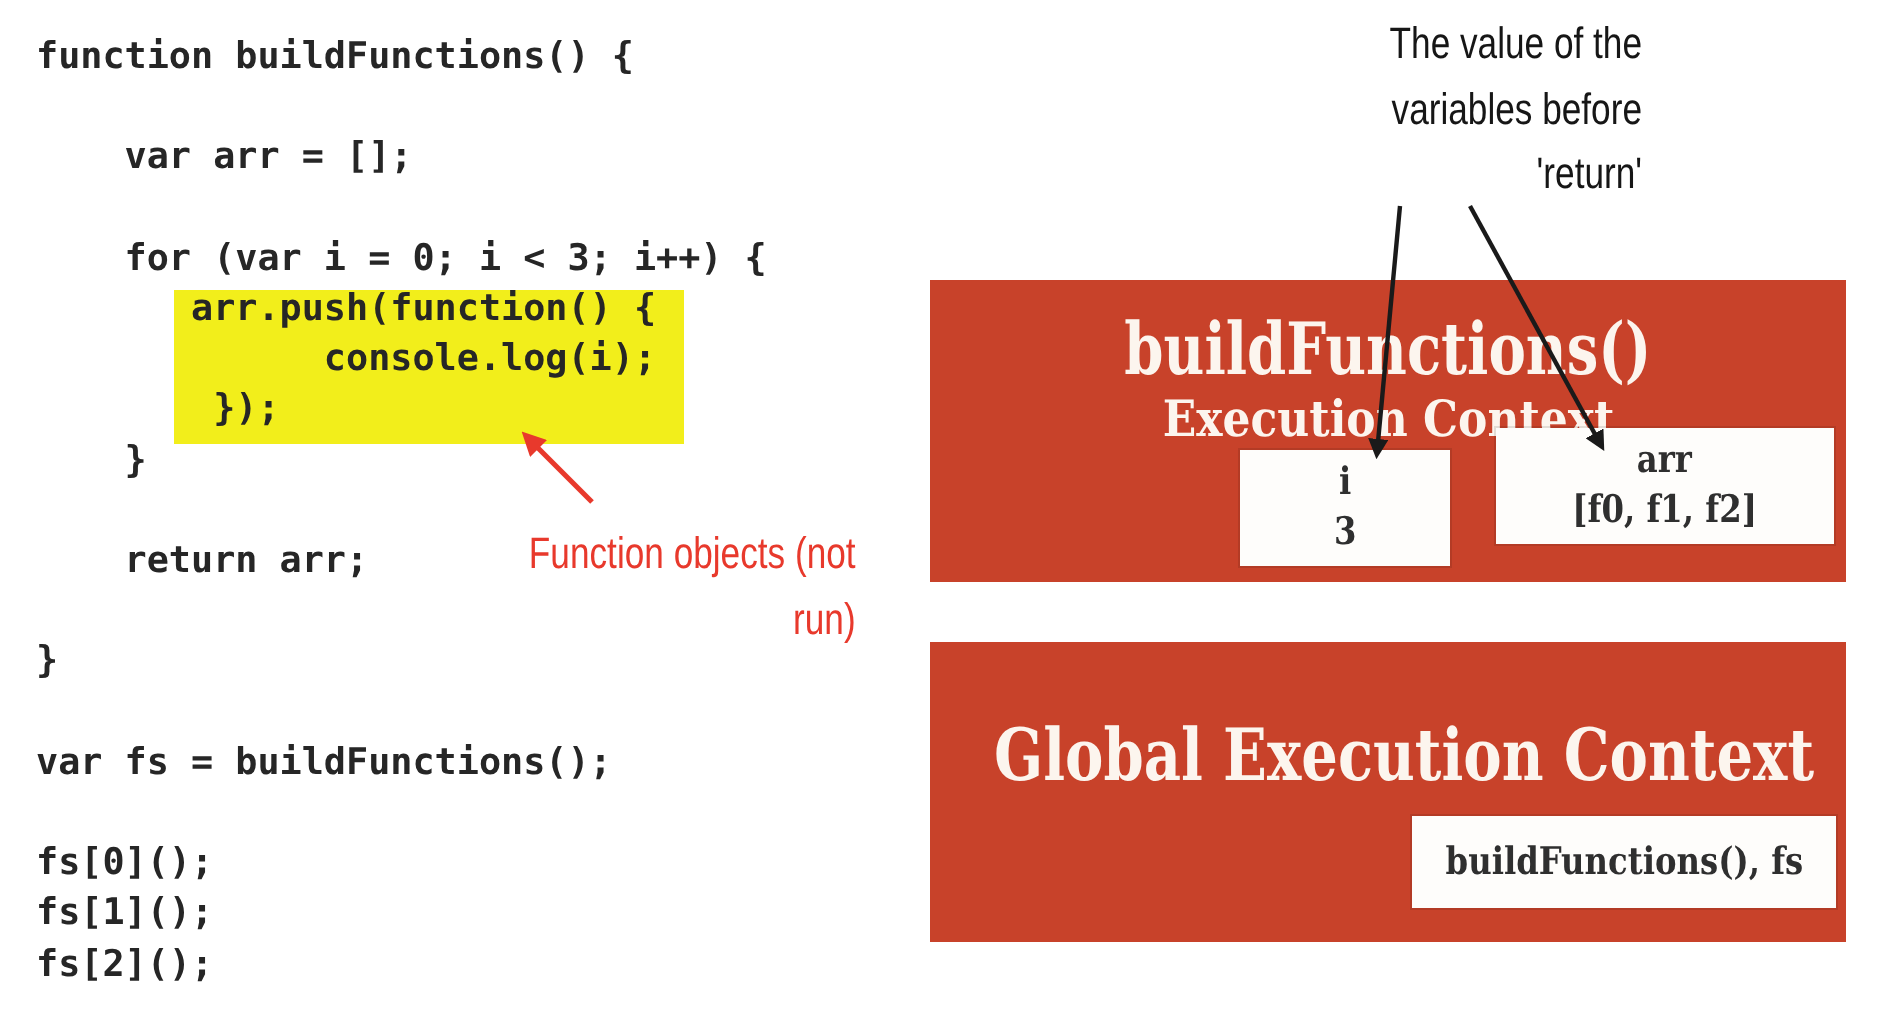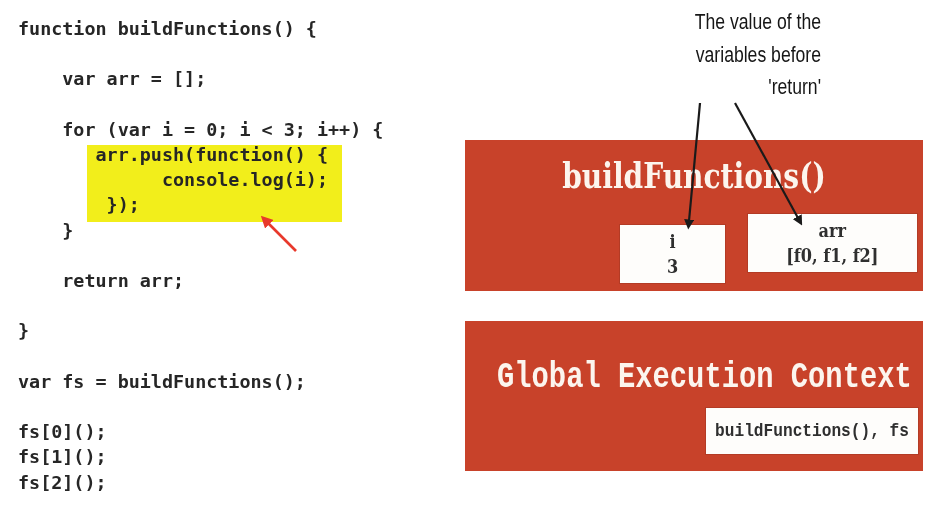--- a/index.html
+++ b/index.html
@@ -53,21 +53,21 @@
   .black-line{stroke:var(--arrow-black);stroke-width:2.2;}
   .red-line{stroke:var(--annotation-red);stroke-width:2.6;}
   .head-black{fill:var(--arrow-black);}
   .head-red{fill:var(--annotation-red);}
   
   .ec-box{
     position:absolute;background:var(--context-box);z-index:3;
     font-family:"DejaVu Serif","Liberation Serif",serif;
   }
   .box-build{left:465px;top:140px;width:458px;height:151px;}
-  .box-global{left:465px;top:321px;width:458px;height:150px;font-family:Liberation Mono, monospace;}
+  .box-global{left:465px;top:321px;width:458px;height:150px;}
   .ec-title-wrap{position:absolute;left:0;top:13px;width:100%;text-align:center;}
   .ec-title{
     display:inline-block;color:#fcf5ee;font-weight:bold;
     font-size:36px;line-height:44px;
     transform:scaleX(0.78);transform-origin:center top;
   }
   .ec-sub-wrap{position:absolute;left:0;top:55px;width:100%;text-align:center;}
   .ec-sub{
     display:inline-block;color:#fcf5ee;font-weight:bold;
     font-size:25px;line-height:30px;
@@ -120,38 +120,45 @@
 fs[0]();
 fs[1]();
 fs[2]();</pre>
 
   <div class="note note-vars">
     <span class="txt">The value of the
 variables before
 'return'</span>
   </div>
 
+  <div class="note note-fobj">
+    <span class="txt">Function objects (not
+run)</span>
+  </div>
 
   <svg class="overlay" width="942" height="514" viewBox="0 0 942 514">
     <defs>
       <marker id="ab" viewBox="0 0 10 10" refX="1.5" refY="5" markerWidth="4.6" markerHeight="4.6" orient="auto">
         <path d="M0,0 L10,5 L0,10 z" class="head-black"></path>
       </marker>
       <marker id="ar" viewBox="0 0 10 10" refX="1.5" refY="5" markerWidth="4.6" markerHeight="4.6" orient="auto">
         <path d="M0,0 L10,5 L0,10 z" class="head-red"></path>
       </marker>
     </defs>
     <line x1="700" y1="103" x2="689" y2="221" class="black-line" marker-end="url(#ab)"></line>
     <line x1="735" y1="103" x2="798" y2="218" class="black-line" marker-end="url(#ab)"></line>
     <line x1="296" y1="251" x2="268" y2="223" class="red-line" marker-end="url(#ar)"></line>
   </svg>
 
   <div class="ec-box box-build">
     <div class="ec-title-wrap">
       <span class="ec-title">buildFunctions()</span>
+    </div>
+    <div class="ec-sub-wrap">
+      <span class="ec-sub">Execution Context</span>
     </div>
     <div class="var-box vbox-i">
       <span class="ln">i</span>
       <span class="ln">3</span>
     </div>
     <div class="var-box vbox-arr">
       <span class="ln">arr</span>
       <span class="ln">[f0, f1, f2]</span>
     </div>
   </div>

